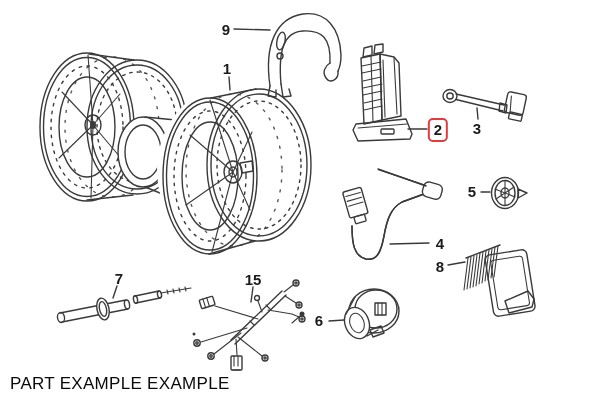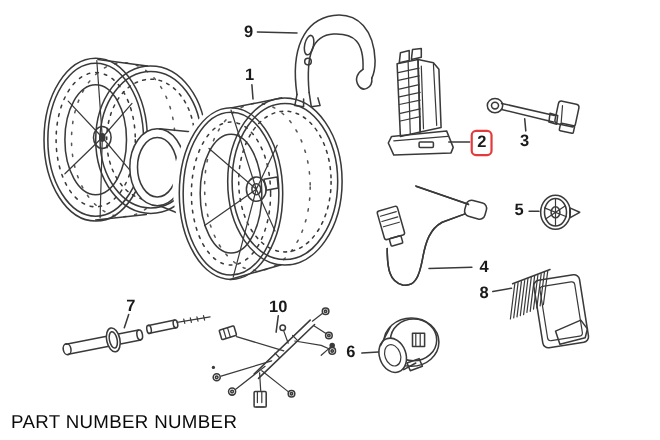--- a/index.html
+++ b/index.html
@@ -221,16 +221,16 @@
 
   <div class="plabel" style="left:227px;top:68px">1</div>
   <div class="plabel highlight" style="left:438px;top:130px">2</div>
   <div class="plabel" style="left:477px;top:128px">3</div>
   <div class="plabel" style="left:440px;top:243px">4</div>
   <div class="plabel" style="left:472px;top:191px">5</div>
   <div class="plabel" style="left:319px;top:320px">6</div>
   <div class="plabel" style="left:119px;top:278px">7</div>
   <div class="plabel" style="left:440px;top:266px">8</div>
   <div class="plabel" style="left:226px;top:29px">9</div>
-  <div class="plabel" style="left:253px;top:279px">10</div>
-
-  <div class="caption">PART NUMBER NUMBER</div>
+  <div class="plabel" style="left:253px;top:279px">15</div>
+
+  <div class="caption">PART EXAMPLE EXAMPLE</div>
 </div>
 
 </body></html>

